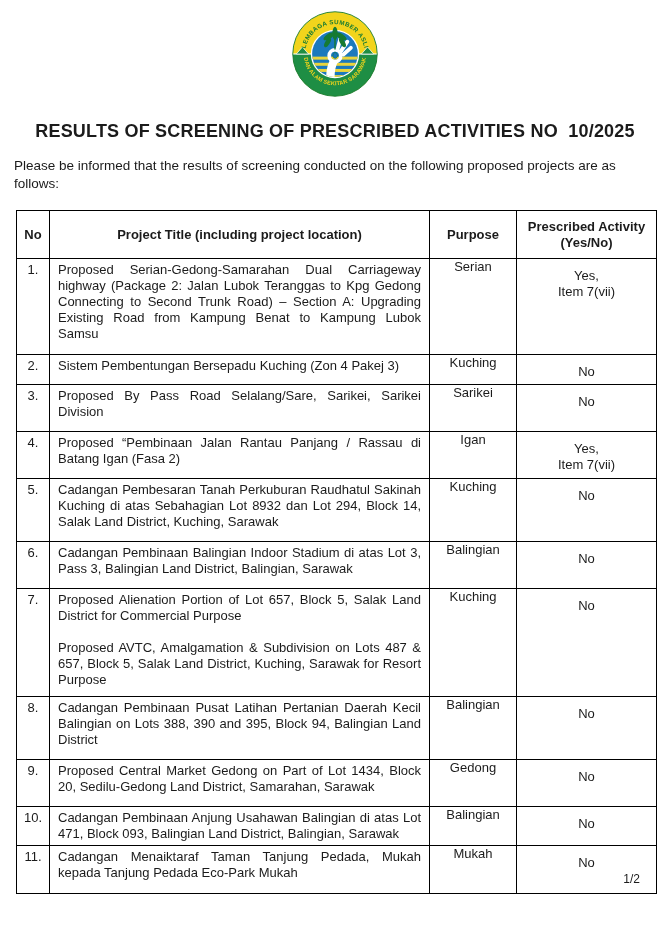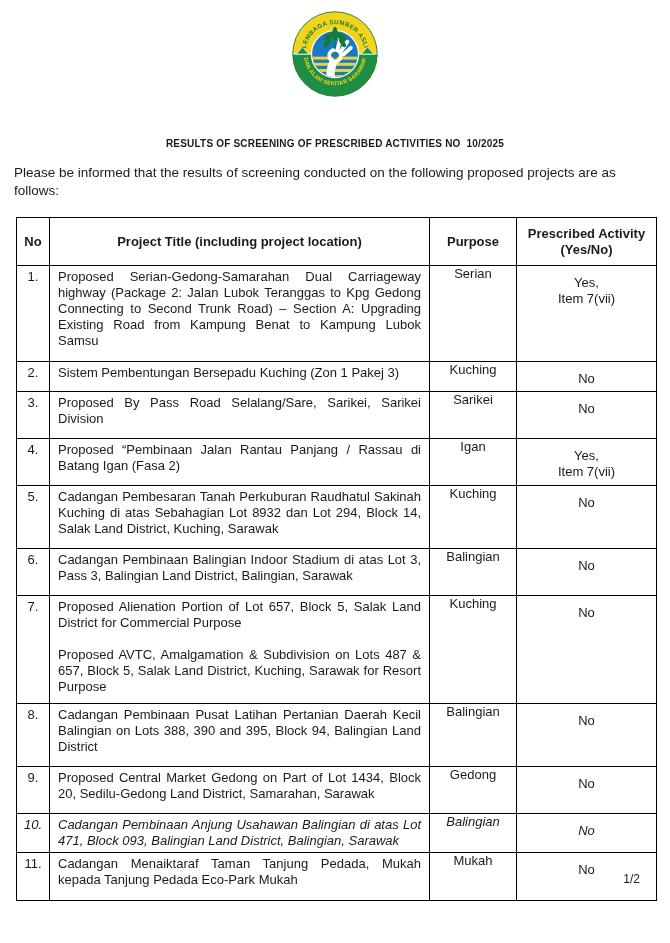--- a/index.html
+++ b/index.html
@@ -7,22 +7,22 @@
     position:relative;
     width:670px;height:943px;
     background:#fff;
     font-family:"Liberation Sans","DejaVu Sans",sans-serif;
     color:#1b1b1b;
     overflow:hidden;
   }
   .logo-wrap{width:88px;height:88px;margin:10px auto 0 auto;}
   .logo-wrap svg{display:block;width:88px;height:88px;}
   .page-title{
-    margin:40px 14px 0 14px;
-    font-size:10px;font-weight:bold;
+    margin:23px 14px 0 14px;
+    font-size:18px;font-weight:bold;
     text-align:center;
     white-space:pre-wrap;
     letter-spacing:0.2px;
   }
   .intro{
     margin:15px 14px 0 14px;
     max-width:632px;
     font-size:13.5px;line-height:18px;
   }
   table.screening{
@@ -142,21 +142,21 @@
     <tbody>
         <tr style="height: 96px;">
       <td class="c-no">1.</td>
       <td class="c-title">Proposed Serian-Gedong-Samarahan Dual Carriageway highway (Package 2: Jalan Lubok Teranggas to Kpg Gedong Connecting to Second Trunk Road) – Section A: Upgrading Existing Road from Kampung Benat to Kampung Lubok Samsu</td>
       <td class="c-loc">Serian</td>
       <td class="c-act">Yes,
 Item 7(vii)</td>
     </tr>
         <tr style="height: 30px;">
       <td class="c-no">2.</td>
-      <td class="c-title">Sistem Pembentungan Bersepadu Kuching (Zon 1 Pakej 3)</td>
+      <td class="c-title">Sistem Pembentungan Bersepadu Kuching (Zon 4 Pakej 3)</td>
       <td class="c-loc">Kuching</td>
       <td class="c-act">No</td>
     </tr>
         <tr style="height: 47px;">
       <td class="c-no">3.</td>
       <td class="c-title">Proposed By Pass Road Selalang/Sare, Sarikei, Sarikei Division</td>
       <td class="c-loc">Sarikei</td>
       <td class="c-act">No</td>
     </tr>
         <tr style="height: 47px;">
@@ -191,21 +191,21 @@
       <td class="c-title">Cadangan Pembinaan Pusat Latihan Pertanian Daerah Kecil Balingian on Lots 388, 390 and 395, Block 94, Balingian Land District</td>
       <td class="c-loc">Balingian</td>
       <td class="c-act">No</td>
     </tr>
         <tr style="height: 47px;">
       <td class="c-no">9.</td>
       <td class="c-title">Proposed Central Market Gedong on Part of Lot 1434, Block 20, Sedilu-Gedong Land District, Samarahan, Sarawak</td>
       <td class="c-loc">Gedong</td>
       <td class="c-act">No</td>
     </tr>
-        <tr style="height: 32px; font-style: italic;">
+        <tr style="height: 32px;">
       <td class="c-no">10.</td>
       <td class="c-title">Cadangan Pembinaan Anjung Usahawan Balingian di atas Lot 471, Block 093, Balingian Land District, Balingian, Sarawak</td>
       <td class="c-loc">Balingian</td>
       <td class="c-act">No</td>
     </tr>
         <tr style="height: 48px;">
       <td class="c-no">11.</td>
       <td class="c-title">Cadangan Menaiktaraf Taman Tanjung Pedada, Mukah kepada Tanjung Pedada Eco-Park Mukah</td>
       <td class="c-loc">Mukah</td>
       <td class="c-act">No</td>

